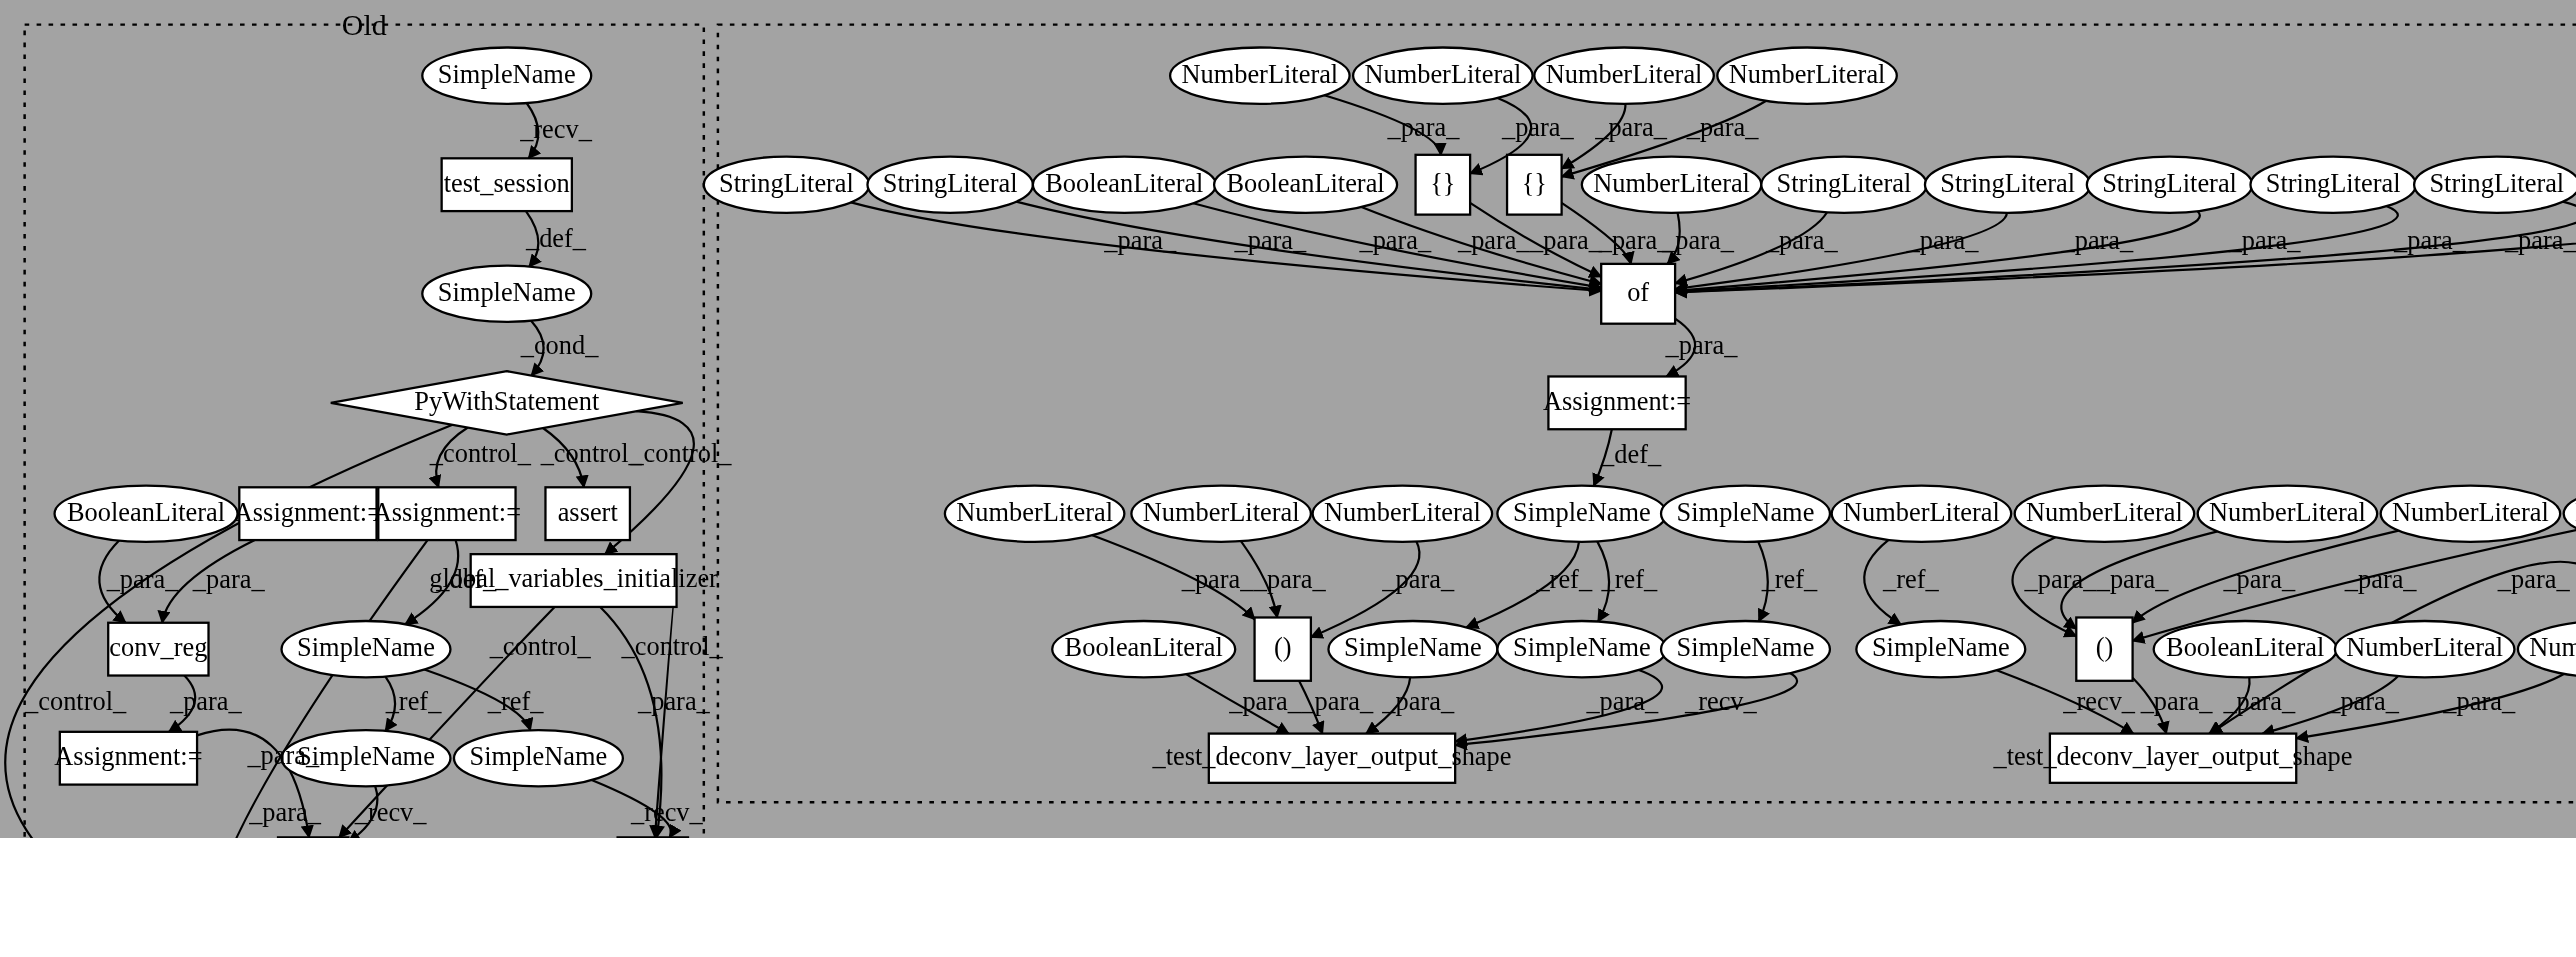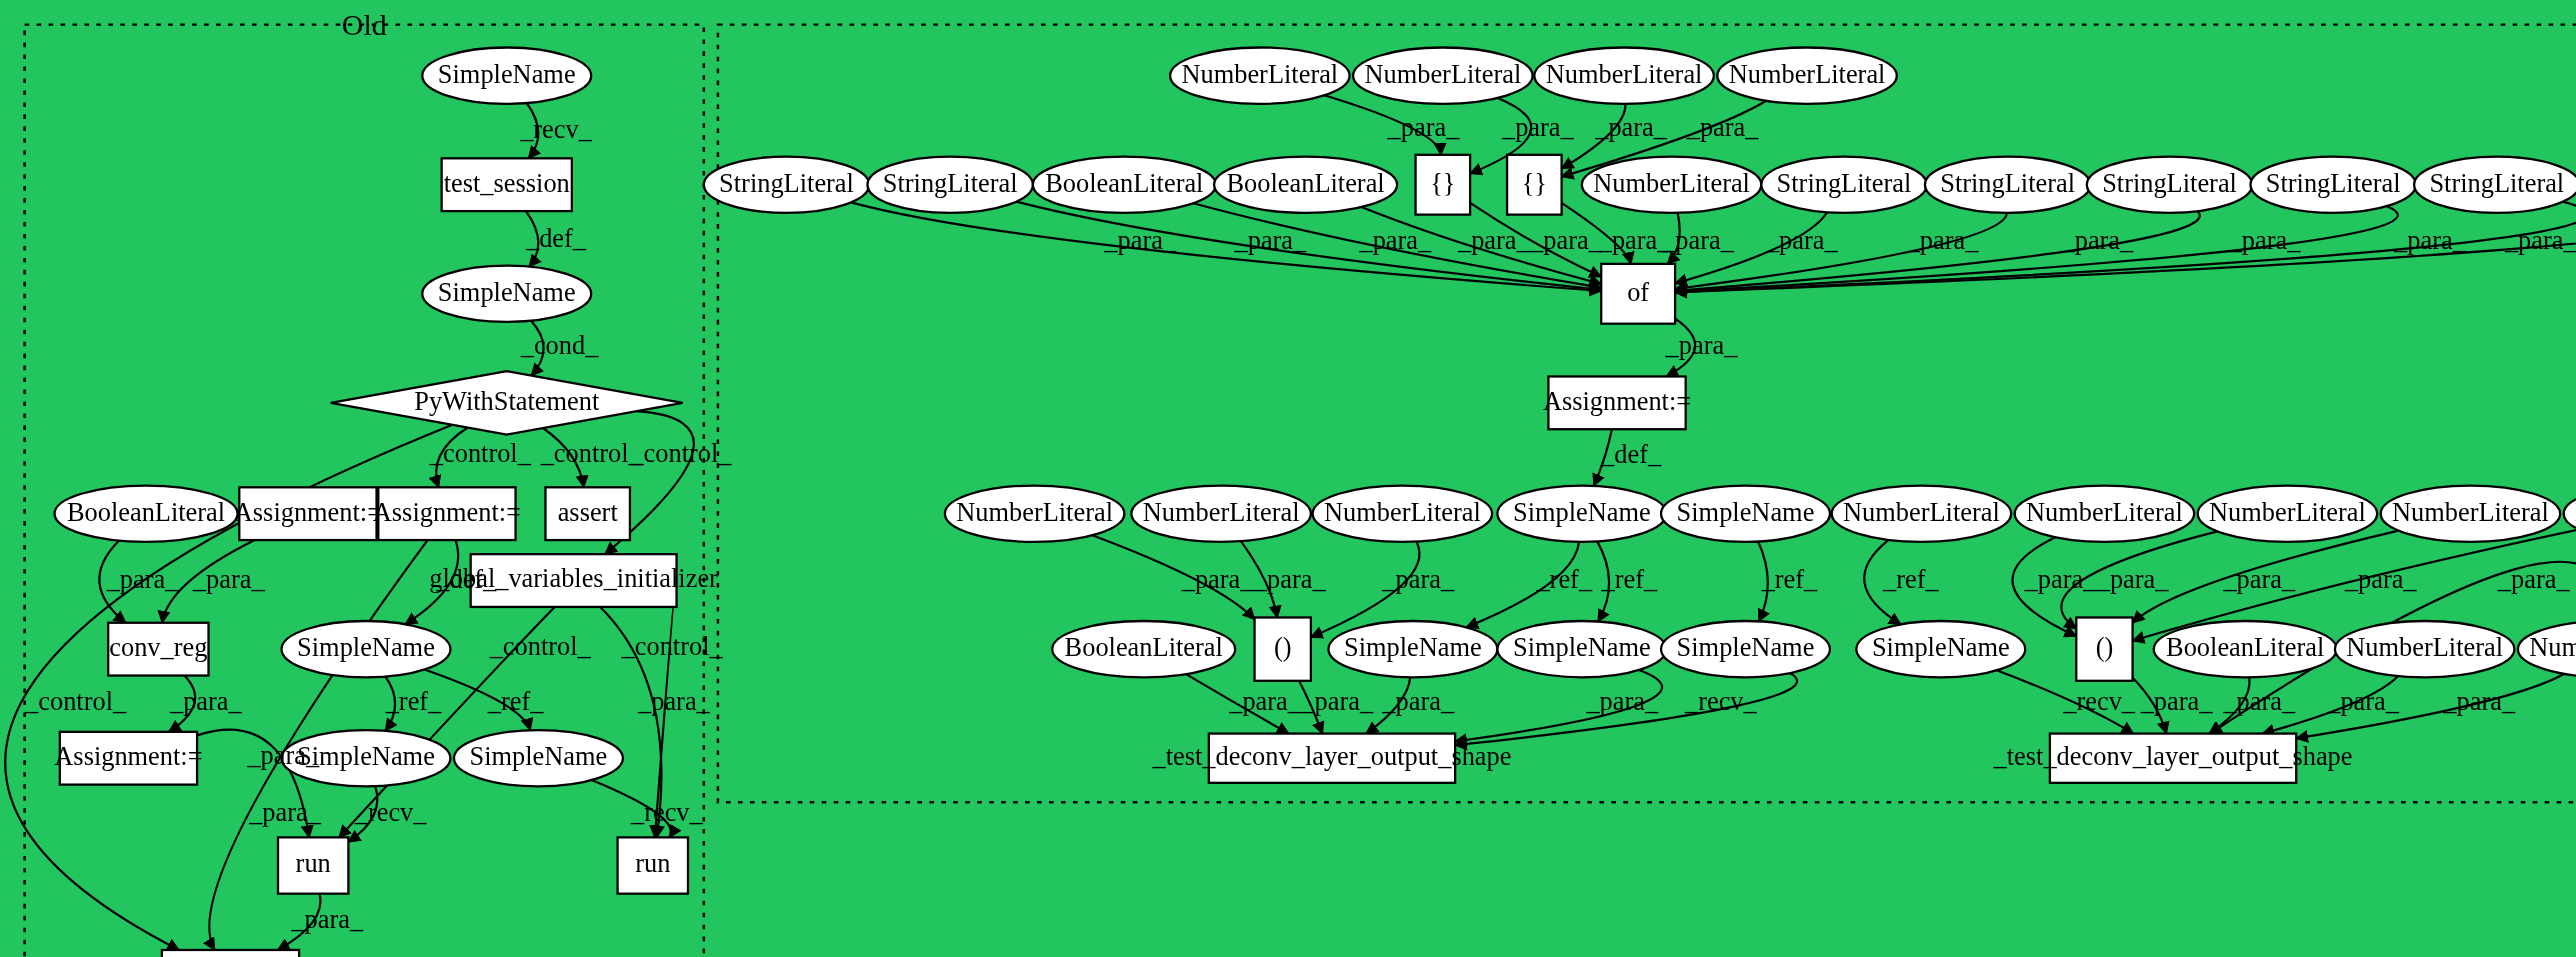--- a/index.html
+++ b/index.html
@@ -3,22 +3,22 @@
 <meta charset="utf-8">
 <style>
   html, body {
     margin: 0;
     padding: 0;
     background: #ffffff;
   }
   #canvas-wrap {
     position: relative;
     width: 2576px;
-    height: 957px;
-    background: #22c55e;
+    height: 838px;
+    background: #a3a3a3;
     font-family: "Liberation Serif", "DejaVu Serif", serif;
     overflow: hidden;
   }
   svg.graph {
     display: block;
     width: 2576px;
     height: 957px;
   }
   .cluster-box {
     fill: none;

